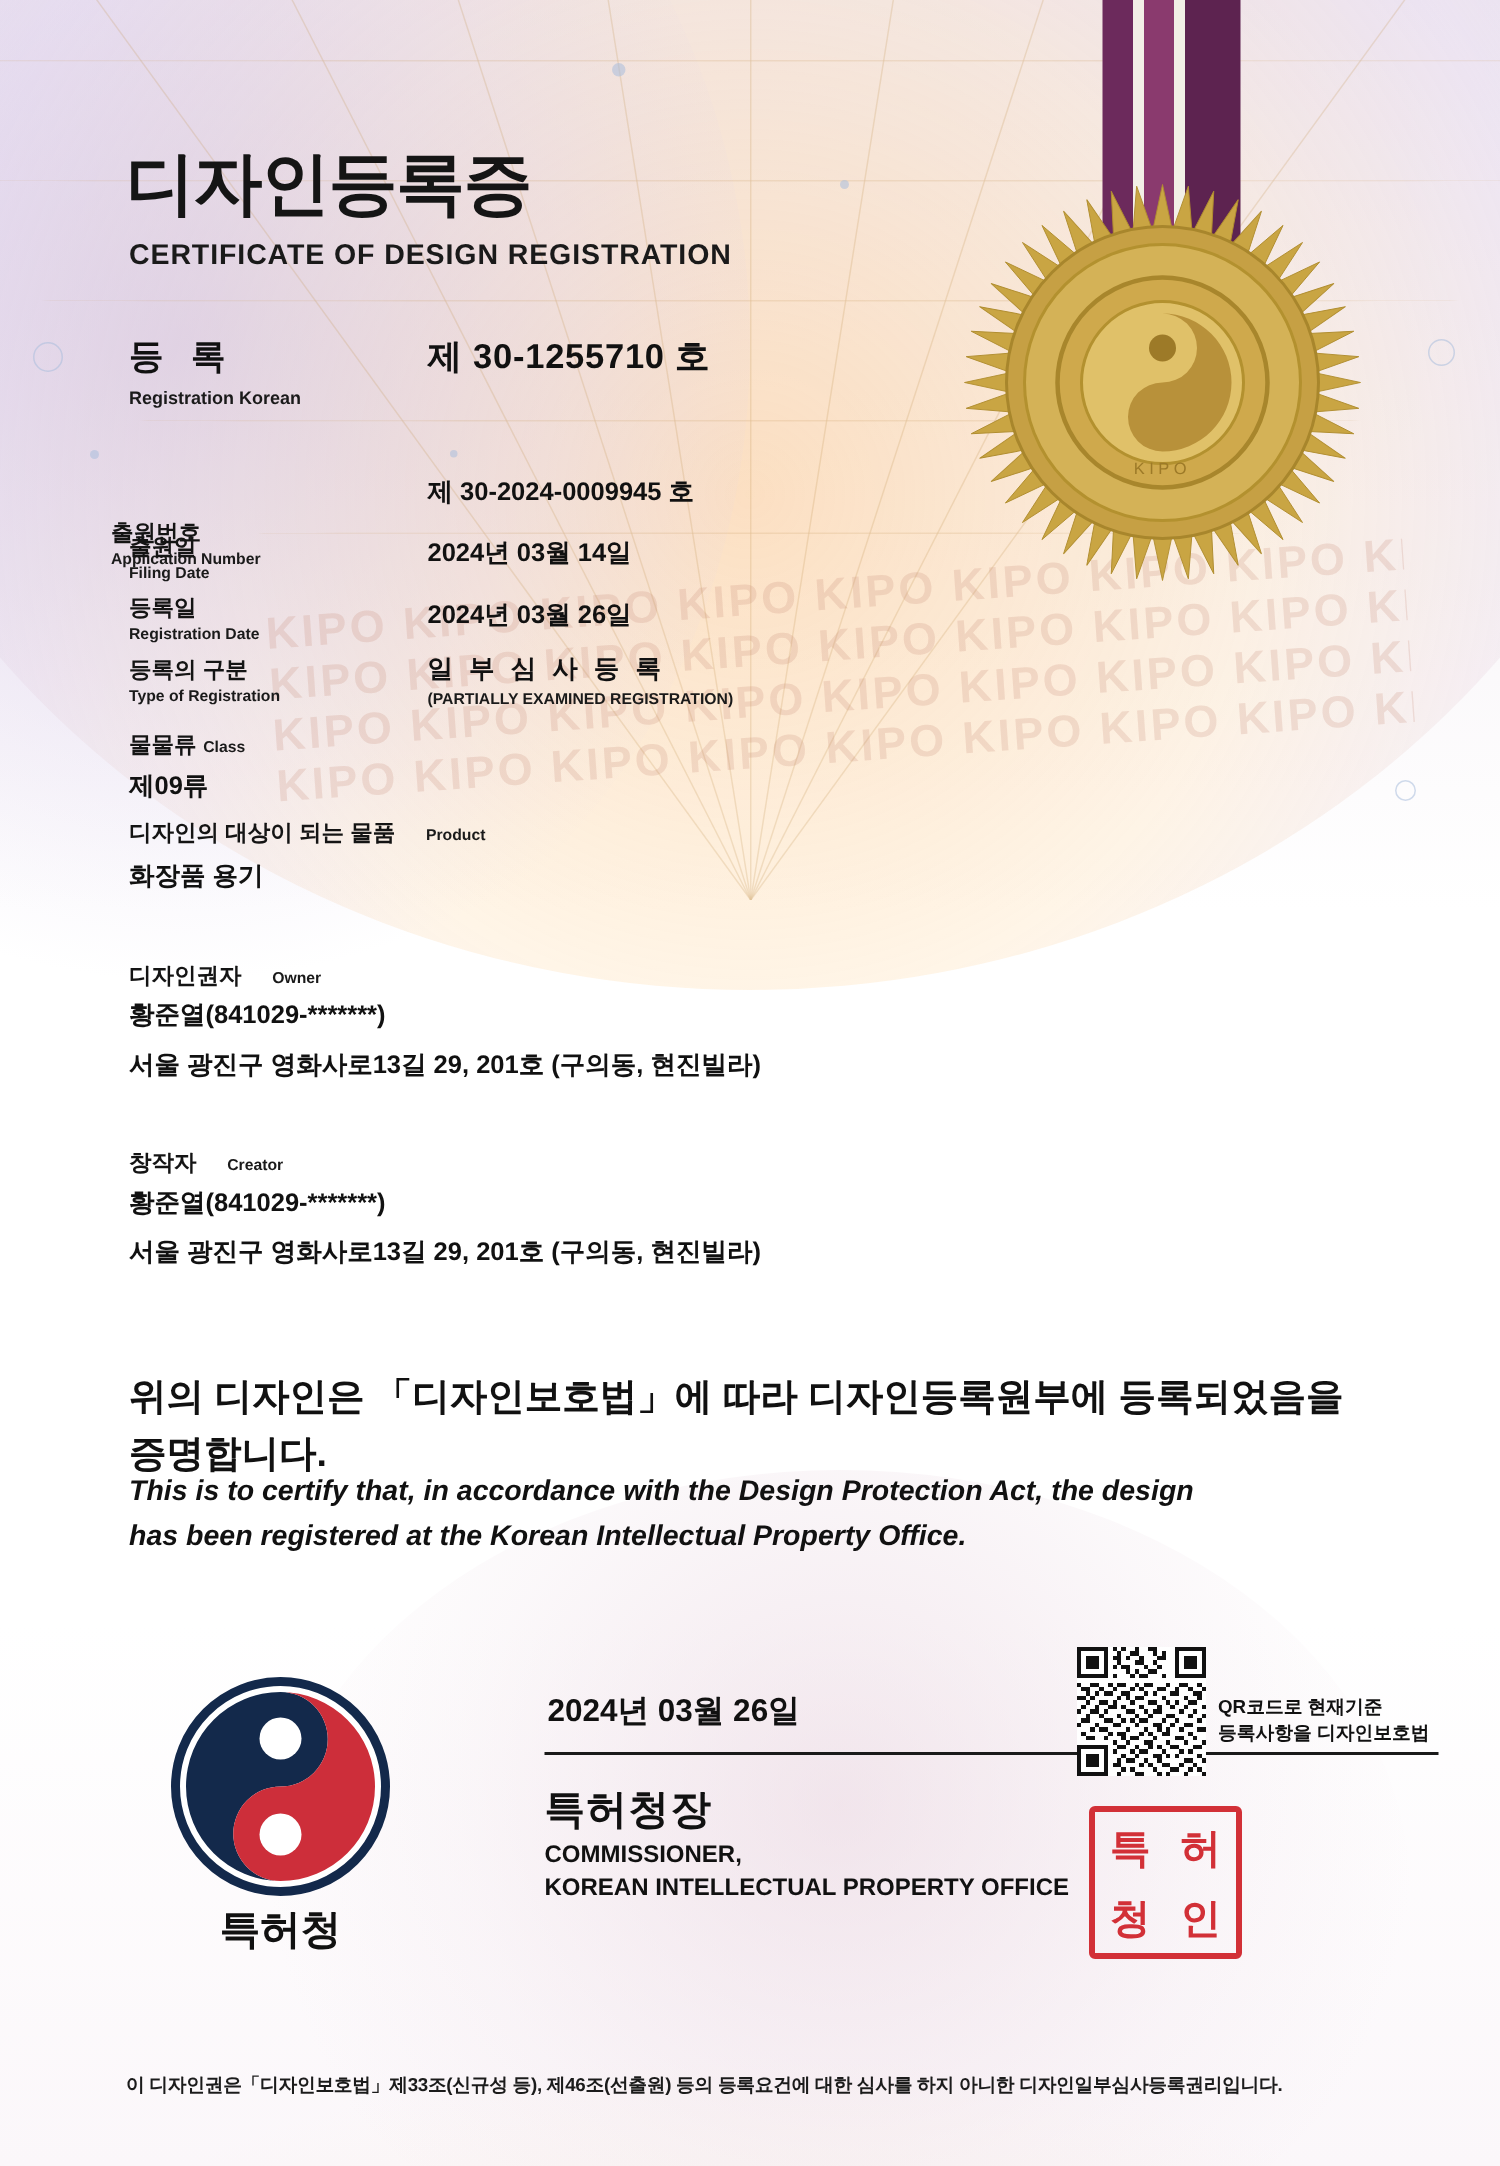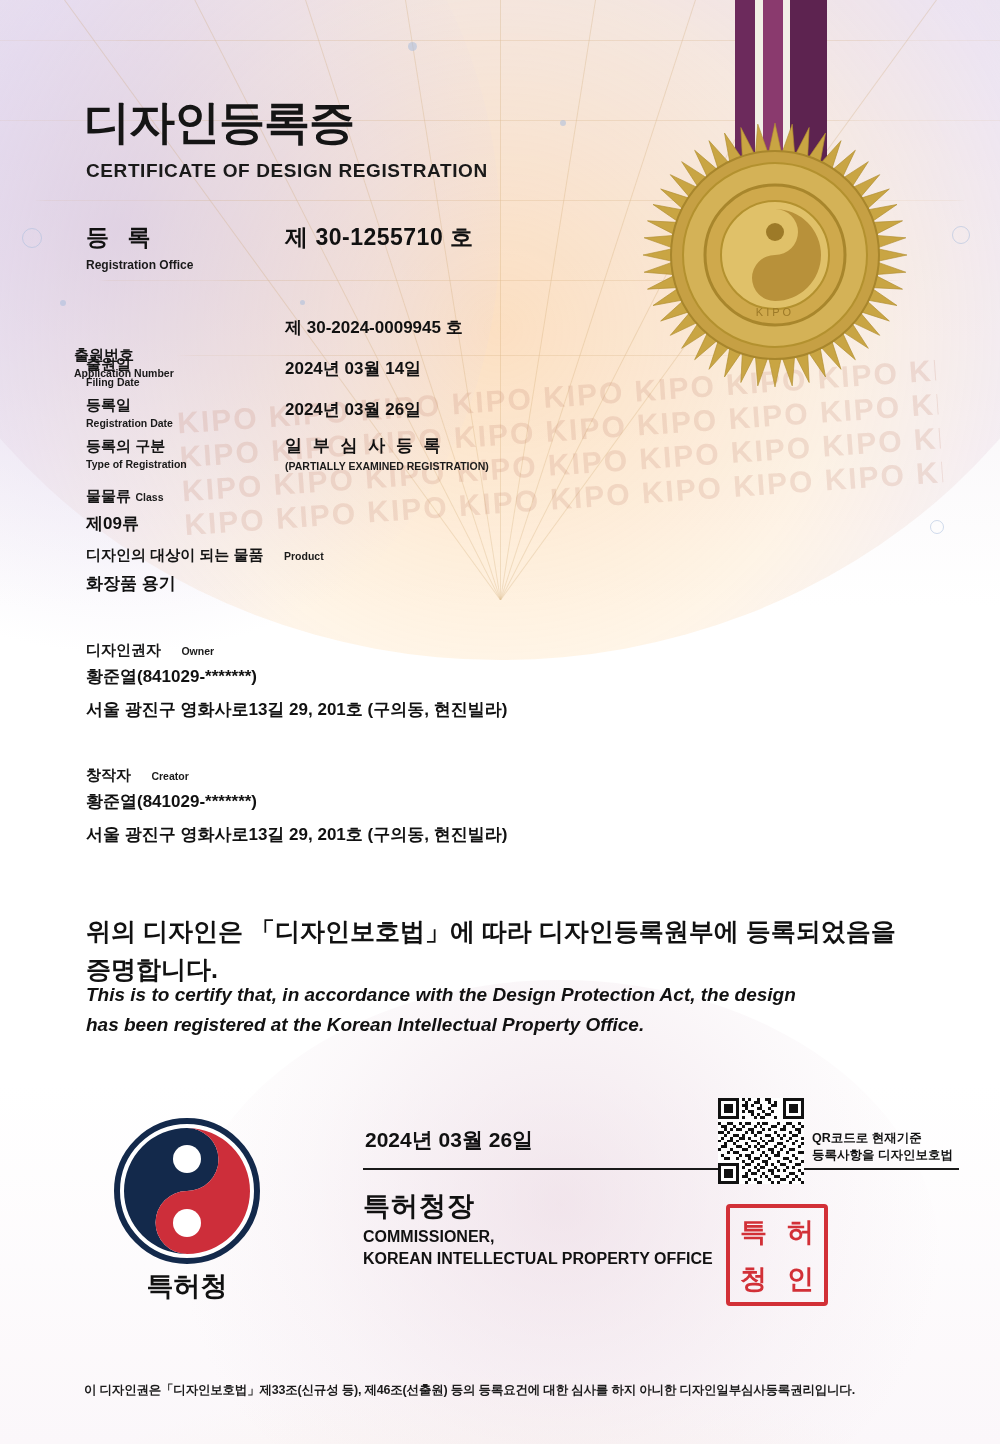--- a/index.html
+++ b/index.html
@@ -332,21 +332,21 @@
       </g>
     </svg>
   </div>
 
   <div class="content">
 
     <div class="title-ko">디자인등록증</div>
     <div class="title-en">CERTIFICATE OF DESIGN REGISTRATION</div>
 
     <div class="reg-label-ko">등 록</div>
-    <div class="reg-label-en">Registration Office</div>
+    <div class="reg-label-en">Registration Korean</div>
     <div class="reg-value">제 30-1255710 호</div>
 
     <div class="field" style="left:74px; top:314px;margin-top:32px;">
       <div class="f-ko">출원번호</div>
       <div class="f-en">Application Number</div>
     </div>
     <div class="f-val" style="left:285px; top:316px;">제 30-2024-0009945 호</div>
 
     <div class="field" style="left:86px; top:355px;">
       <div class="f-ko">출원일</div>

